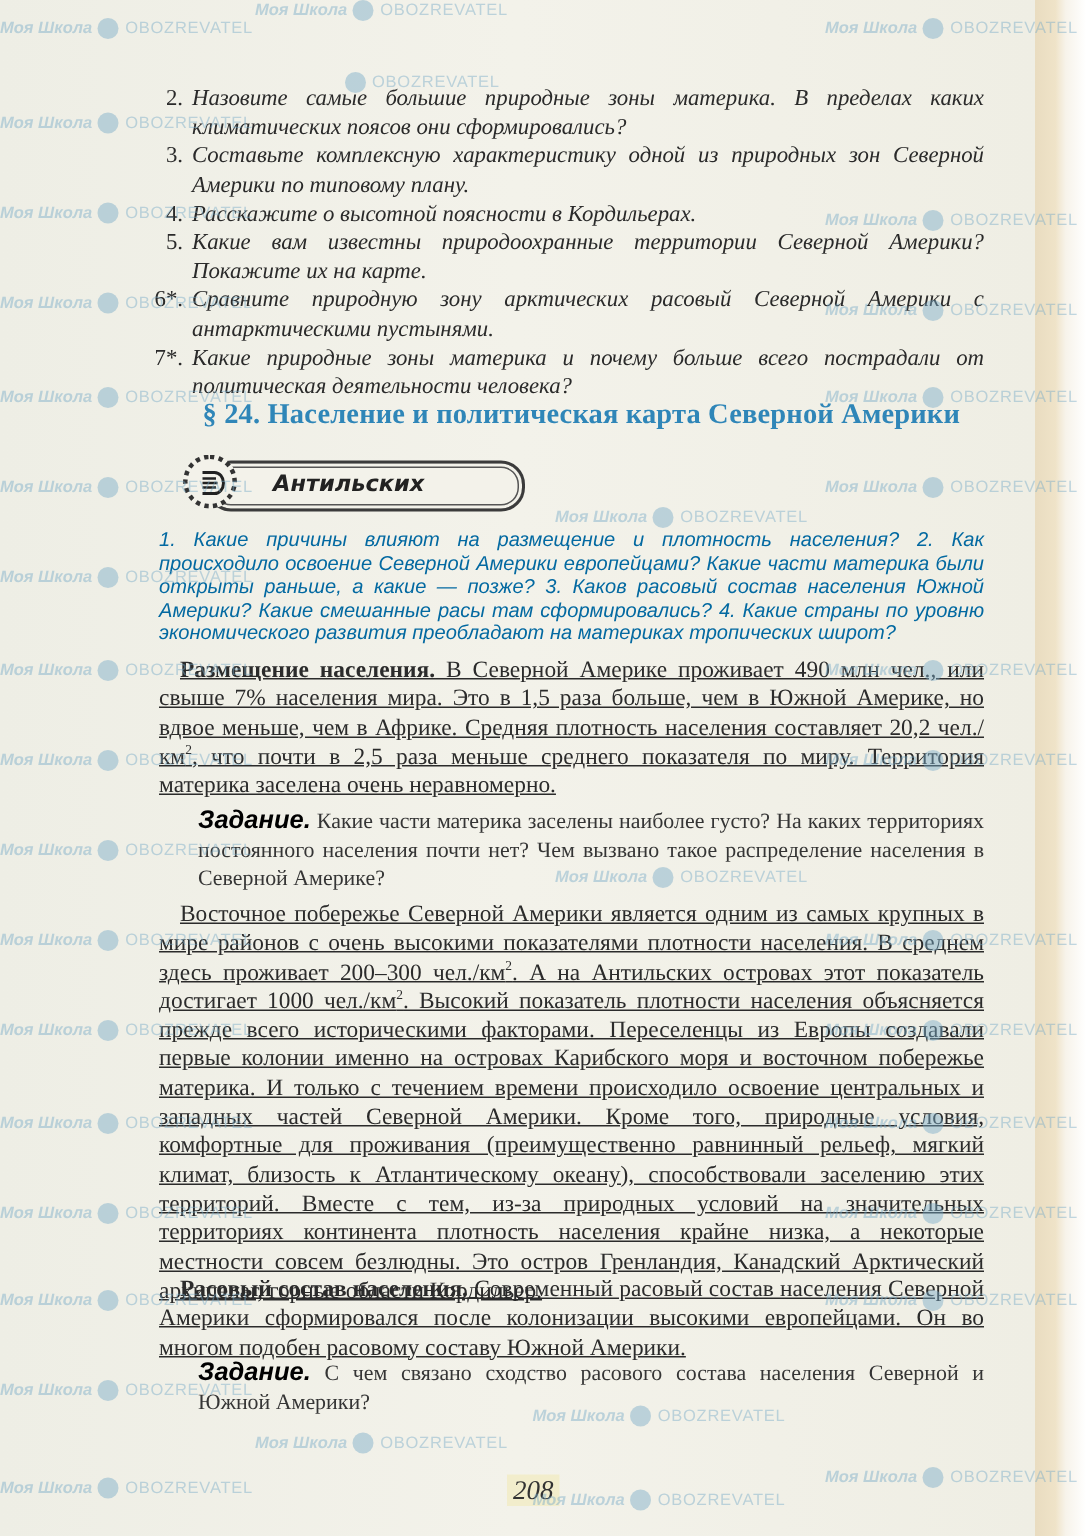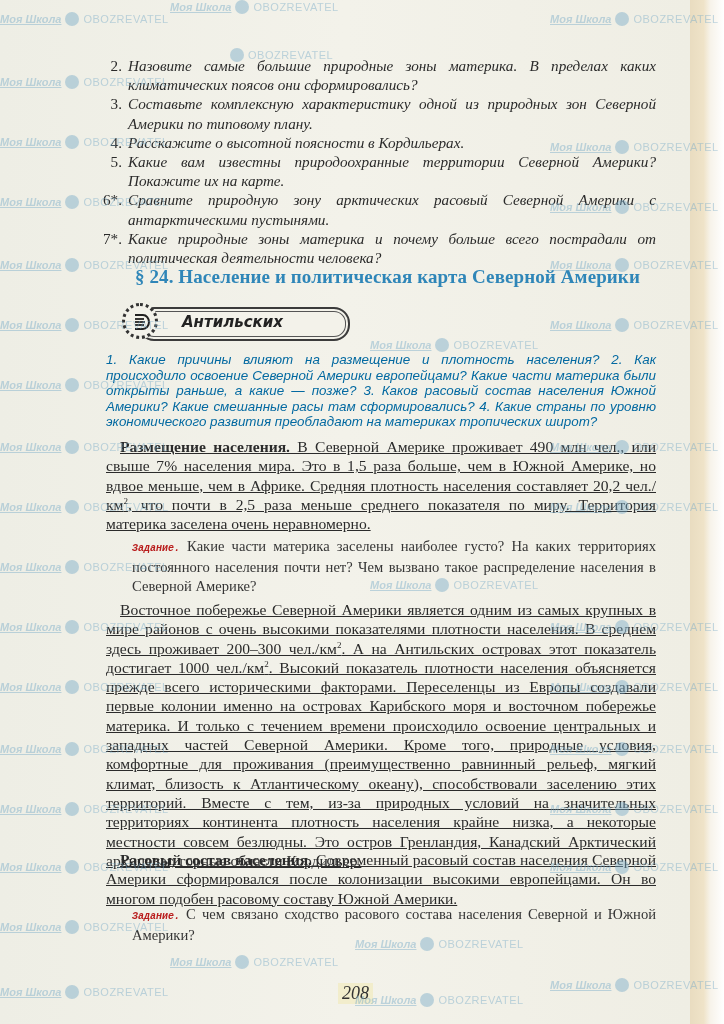--- a/index.html
+++ b/index.html
@@ -51,40 +51,40 @@
 
   .recall-text {
     top: 352px; font-family: "Liberation Sans", sans-serif; font-style: italic;
     font-size: 13.4px; line-height: 15.6px; text-align: justify; color: #0369a1;
   }
 
   .para { font-size: 15.6px; line-height: 19.3px; text-align: justify; color: #2b2b2b; text-decoration: underline; }
   .para .indent { display: inline-block; width: 14px; }
   .p1 { top: 437px; }
   .task { left: 132px; width: 524px; font-size: 14.6px; line-height: 19px; text-align: justify; color: #353535; }
-  .task-label { font-family: Liberation Mono, monospace; font-style: italic; font-weight: bold; font-size: 10px; color: #b91c1c; }
+  .task-label { font-family: Liberation Sans, sans-serif; font-style: italic; font-weight: bold; font-size: 17px; color: #000000; }
   .t1 { top: 537px; }
   .p2 { top: 600px; }
   .p3 { top: 850px; }
   .t2 { top: 905px; }
   .bold { font-weight: bold; }
   sup { font-size: 9px; line-height: 0; }
 
   .page-num {
     position: absolute; left: 338px; top: 983px;
     font-family: "Liberation Serif", serif; font-style: italic; font-size: 18px; color: #333;
     background: rgba(240, 230, 150, 0.35); padding: 0 4px;
   }
 
   .wm {
     position: absolute; font-family: "Liberation Sans", sans-serif; font-size: 11px;
     color: rgba(120, 170, 200, 0.45); pointer-events: none; white-space: nowrap;
     display: flex; align-items: center; gap: 4px;
   }
-  .wm .school { font-style: italic; font-weight: bold; text-decoration: underline; }
+  .wm .school { font-style: italic; font-weight: bold; }
   .wm .circle {
     width: 14px; height: 14px; border-radius: 50%;
     background: rgba(120, 170, 200, 0.45); display: inline-block;
   }
   .wm .brand { letter-spacing: 0.5px; }
 </style>
 </head>
 <body>
 
 <div class="page"></div>

